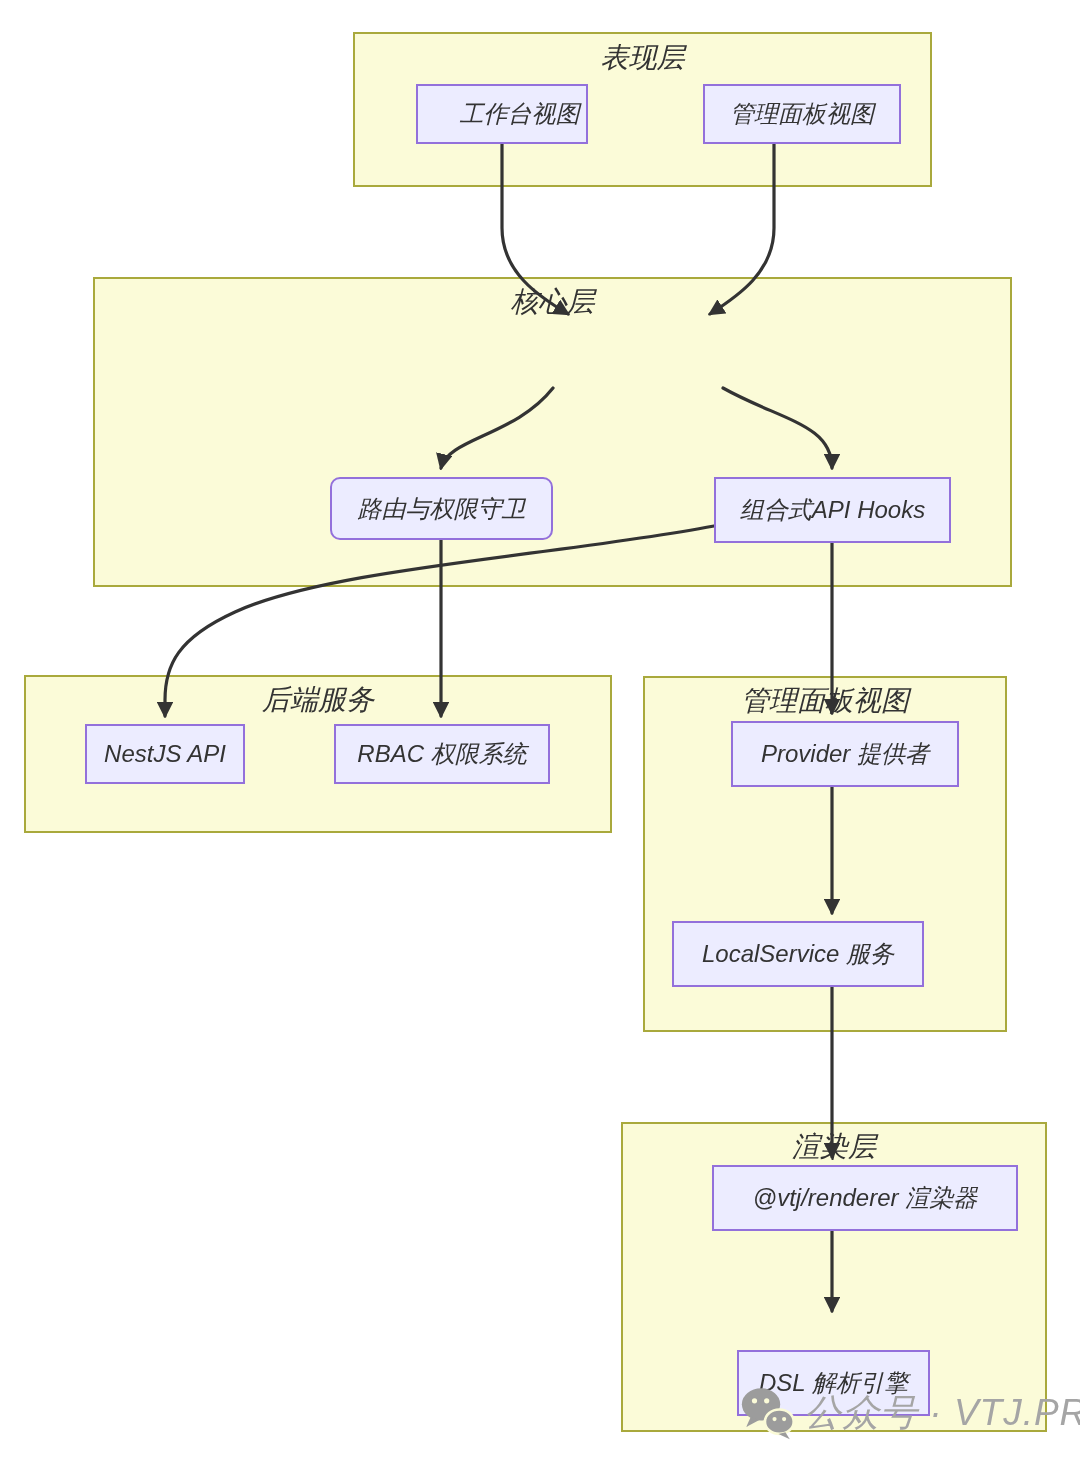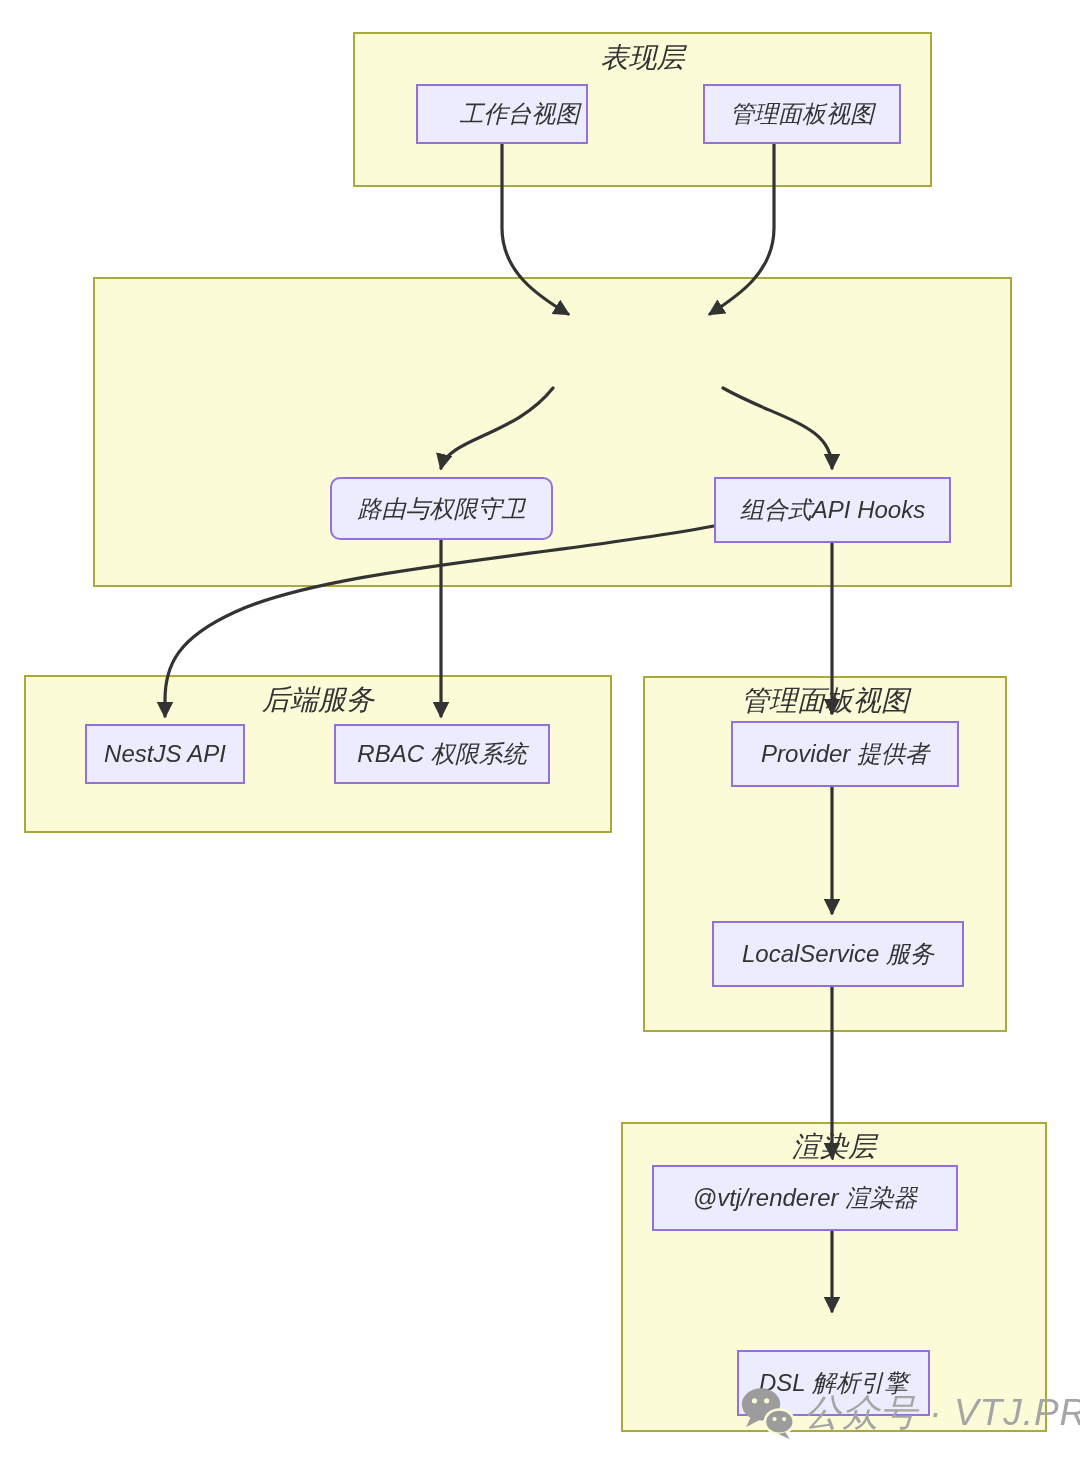--- a/index.html
+++ b/index.html
@@ -57,33 +57,34 @@
     <path class="edge" d="M 723 388 C 780 420 832 424 832 468" marker-end="url(#arrow)"></path>
     <path class="edge" d="M 441 540 L 441 716" marker-end="url(#arrow)"></path>
     <path class="edge" d="M 714 526 C 555 556 330 568 235 612 C 178 638 165 665 165 700 L 165 716" marker-end="url(#arrow)"></path>
     <path class="edge" d="M 832 543 L 832 713" marker-end="url(#arrow)"></path>
     <path class="edge" d="M 832 787 L 832 913" marker-end="url(#arrow)"></path>
     <path class="edge" d="M 832 987 L 832 1157" marker-end="url(#arrow)"></path>
     <path class="edge" d="M 832 1231 L 832 1311" marker-end="url(#arrow)"></path>
   </svg>
 
   <div class="group-label" style="left:353px;top:42px;width:579px;">表现层</div>
+  <div class="group-label" style="left:93px;top:286px;width:919px;">核心层</div>
   <div class="group-label" style="left:24px;top:684px;width:588px;">后端服务</div>
   <div class="group-label" style="left:643px;top:685px;width:364px;">管理面板视图</div>
   <div class="group-label" style="left:621px;top:1131px;width:426px;">渲染层</div>
 
   <div class="node" style="left:416px;top:84px;width:172px;height:60px;padding-left:35px;">工作台视图</div>
   <div class="node" style="left:675px;top:84px;width:198px;height:60px;margin-left:28px;">管理面板视图</div>
   <div class="node" style="left:330px;top:477px;width:223px;height:63px;border-radius:10px;">路由与权限守卫</div>
   <div class="node" style="left:714px;top:477px;width:237px;height:66px;text-align:right;">组合式API Hooks</div>
   <div class="node" style="left:85px;top:724px;width:160px;height:60px;">NestJS API</div>
   <div class="node" style="left:334px;top:724px;width:216px;height:60px;">RBAC 权限系统</div>
   <div class="node" style="left:719px;top:721px;width:228px;height:66px;margin-left:12px;">Provider 提供者</div>
-  <div class="node" style="left:712px;top:921px;width:252px;height:66px;">LocalService 服务</div>
-  <div class="node" style="left:652px;top:1165px;width:306px;height:66px;">@vtj/renderer 渲染器</div>
+  <div class="node" style="left:672px;top:921px;width:252px;height:66px;">LocalService 服务</div>
+  <div class="node" style="left:712px;top:1165px;width:306px;height:66px;">@vtj/renderer 渲染器</div>
   <div class="node" style="left:737px;top:1319px;width:193px;height:66px;margin-top:31px;">DSL 解析引擎</div>
 
   <div class="watermark">
     <svg width="56" height="54" viewBox="0 0 64 62" xmlns="http://www.w3.org/2000/svg">
       <ellipse cx="24" cy="21" rx="22" ry="18.5" fill="#9C9C9C"></ellipse>
       <path d="M12 36 L7 47 L22 39 Z" fill="#9C9C9C"></path>
       <circle cx="16.5" cy="17" r="3" fill="#FBFBD8"></circle>
       <circle cx="30.5" cy="17" r="3" fill="#FBFBD8"></circle>
       <ellipse cx="45" cy="41" rx="16.5" ry="14" fill="#9C9C9C" stroke="#FBFBD8" stroke-width="3"></ellipse>
       <path d="M52 53 L57 61 L44 55 Z" fill="#9C9C9C"></path>

